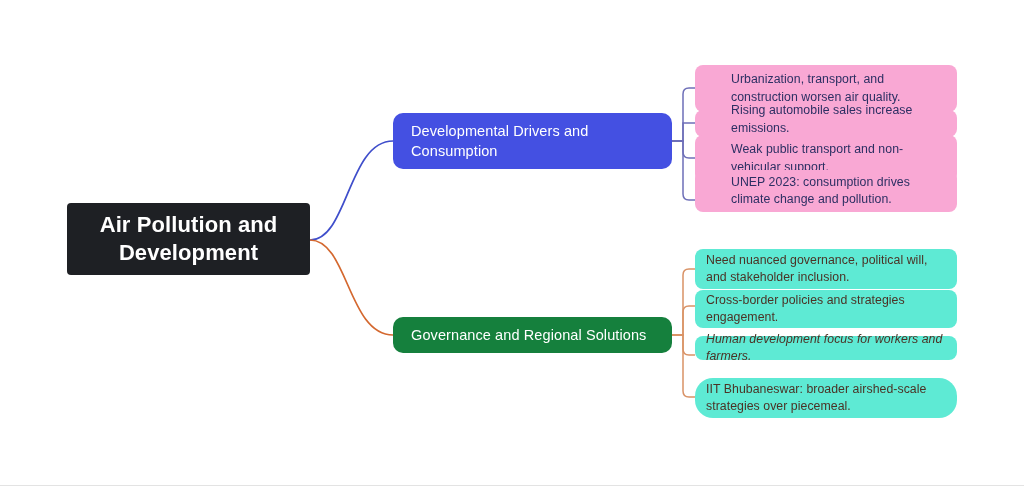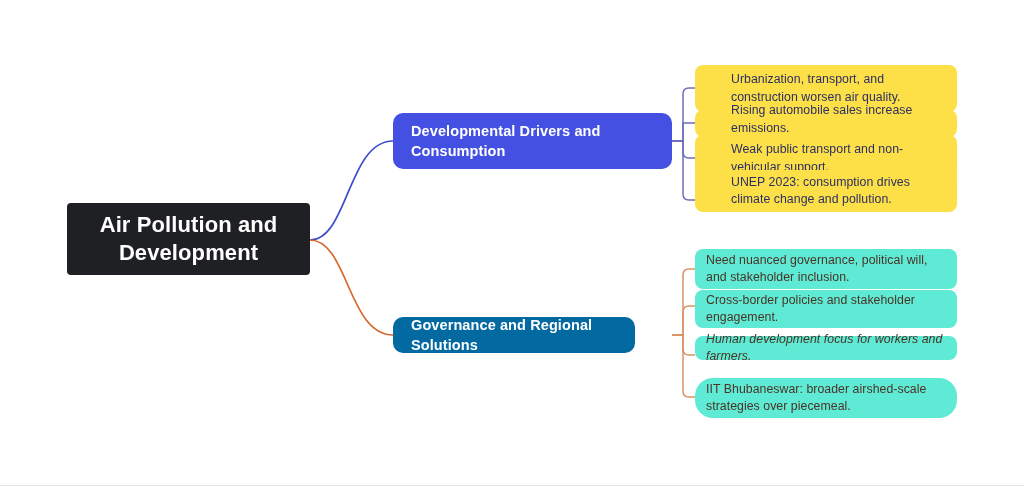--- a/index.html
+++ b/index.html
@@ -60,53 +60,54 @@
     letter-spacing: 0.1px;
   }
   
   .node-branch {
     border-radius: 10px;
     padding: 0 18px;
   }
   .node-branch .node-label {
     color: #ffffff;
     font-size: 14.5px;
-    font-weight: bold;
+    font-weight: normal;
     line-height: 1.38;
     letter-spacing: 0.1px;
   }
   .branch-blue {
     left: 393px;
     top: 113px;
     width: 279px;
     height: 56px;
     background: #4450e2;
   }
   .branch-orange {
     left: 393px;
     top: 317px;
-    width: 242px;
+    width: 279px;
     height: 36px;
-    background: #0369a1;
+    background: #15803d;
+    text-align: right;
   }
   
   .node-leaf {
     left: 695px;
     width: 262px;
     border-radius: 8px;
     padding: 0 11px;
   }
   .node-leaf .node-label {
     font-size: 12.3px;
     line-height: 1.42;
     font-weight: normal;
     letter-spacing: 0.05px;
   }
   .leaf-blue {
-    background: #fde047;
+    background: #f9a8d4;
     padding-left: 36px;
   }
   .leaf-blue .node-label {
     color: #2c2f63;
   }
   .leaf-orange {
     background: #5eead4;
   }
   .leaf-orange .node-label {
     color: #4b3326;
@@ -165,21 +166,21 @@
     </div>
 
     <div class="node node-branch branch-orange">
       <span class="node-label">Governance and Regional Solutions</span>
     </div>
 
     <div class="node node-leaf leaf-orange" style="top:249px; height:40px;">
       <span class="node-label">Need nuanced governance, political will, and stakeholder inclusion.</span>
     </div>
     <div class="node node-leaf leaf-orange" style="top:290px; height:38px;">
-      <span class="node-label">Cross-border policies and stakeholder engagement.</span>
+      <span class="node-label">Cross-border policies and strategies engagement.</span>
     </div>
     <div class="node node-leaf leaf-orange" style="top:336px; height:24px;font-style:italic;">
       <span class="node-label">Human development focus for workers and farmers.</span>
     </div>
     <div class="node node-leaf leaf-orange" style="top:378px; height:40px;border-radius:18px;">
       <span class="node-label">IIT Bhubaneswar: broader airshed-scale strategies over piecemeal.</span>
     </div>
 
   </div>
   <div class="baseline"></div>

